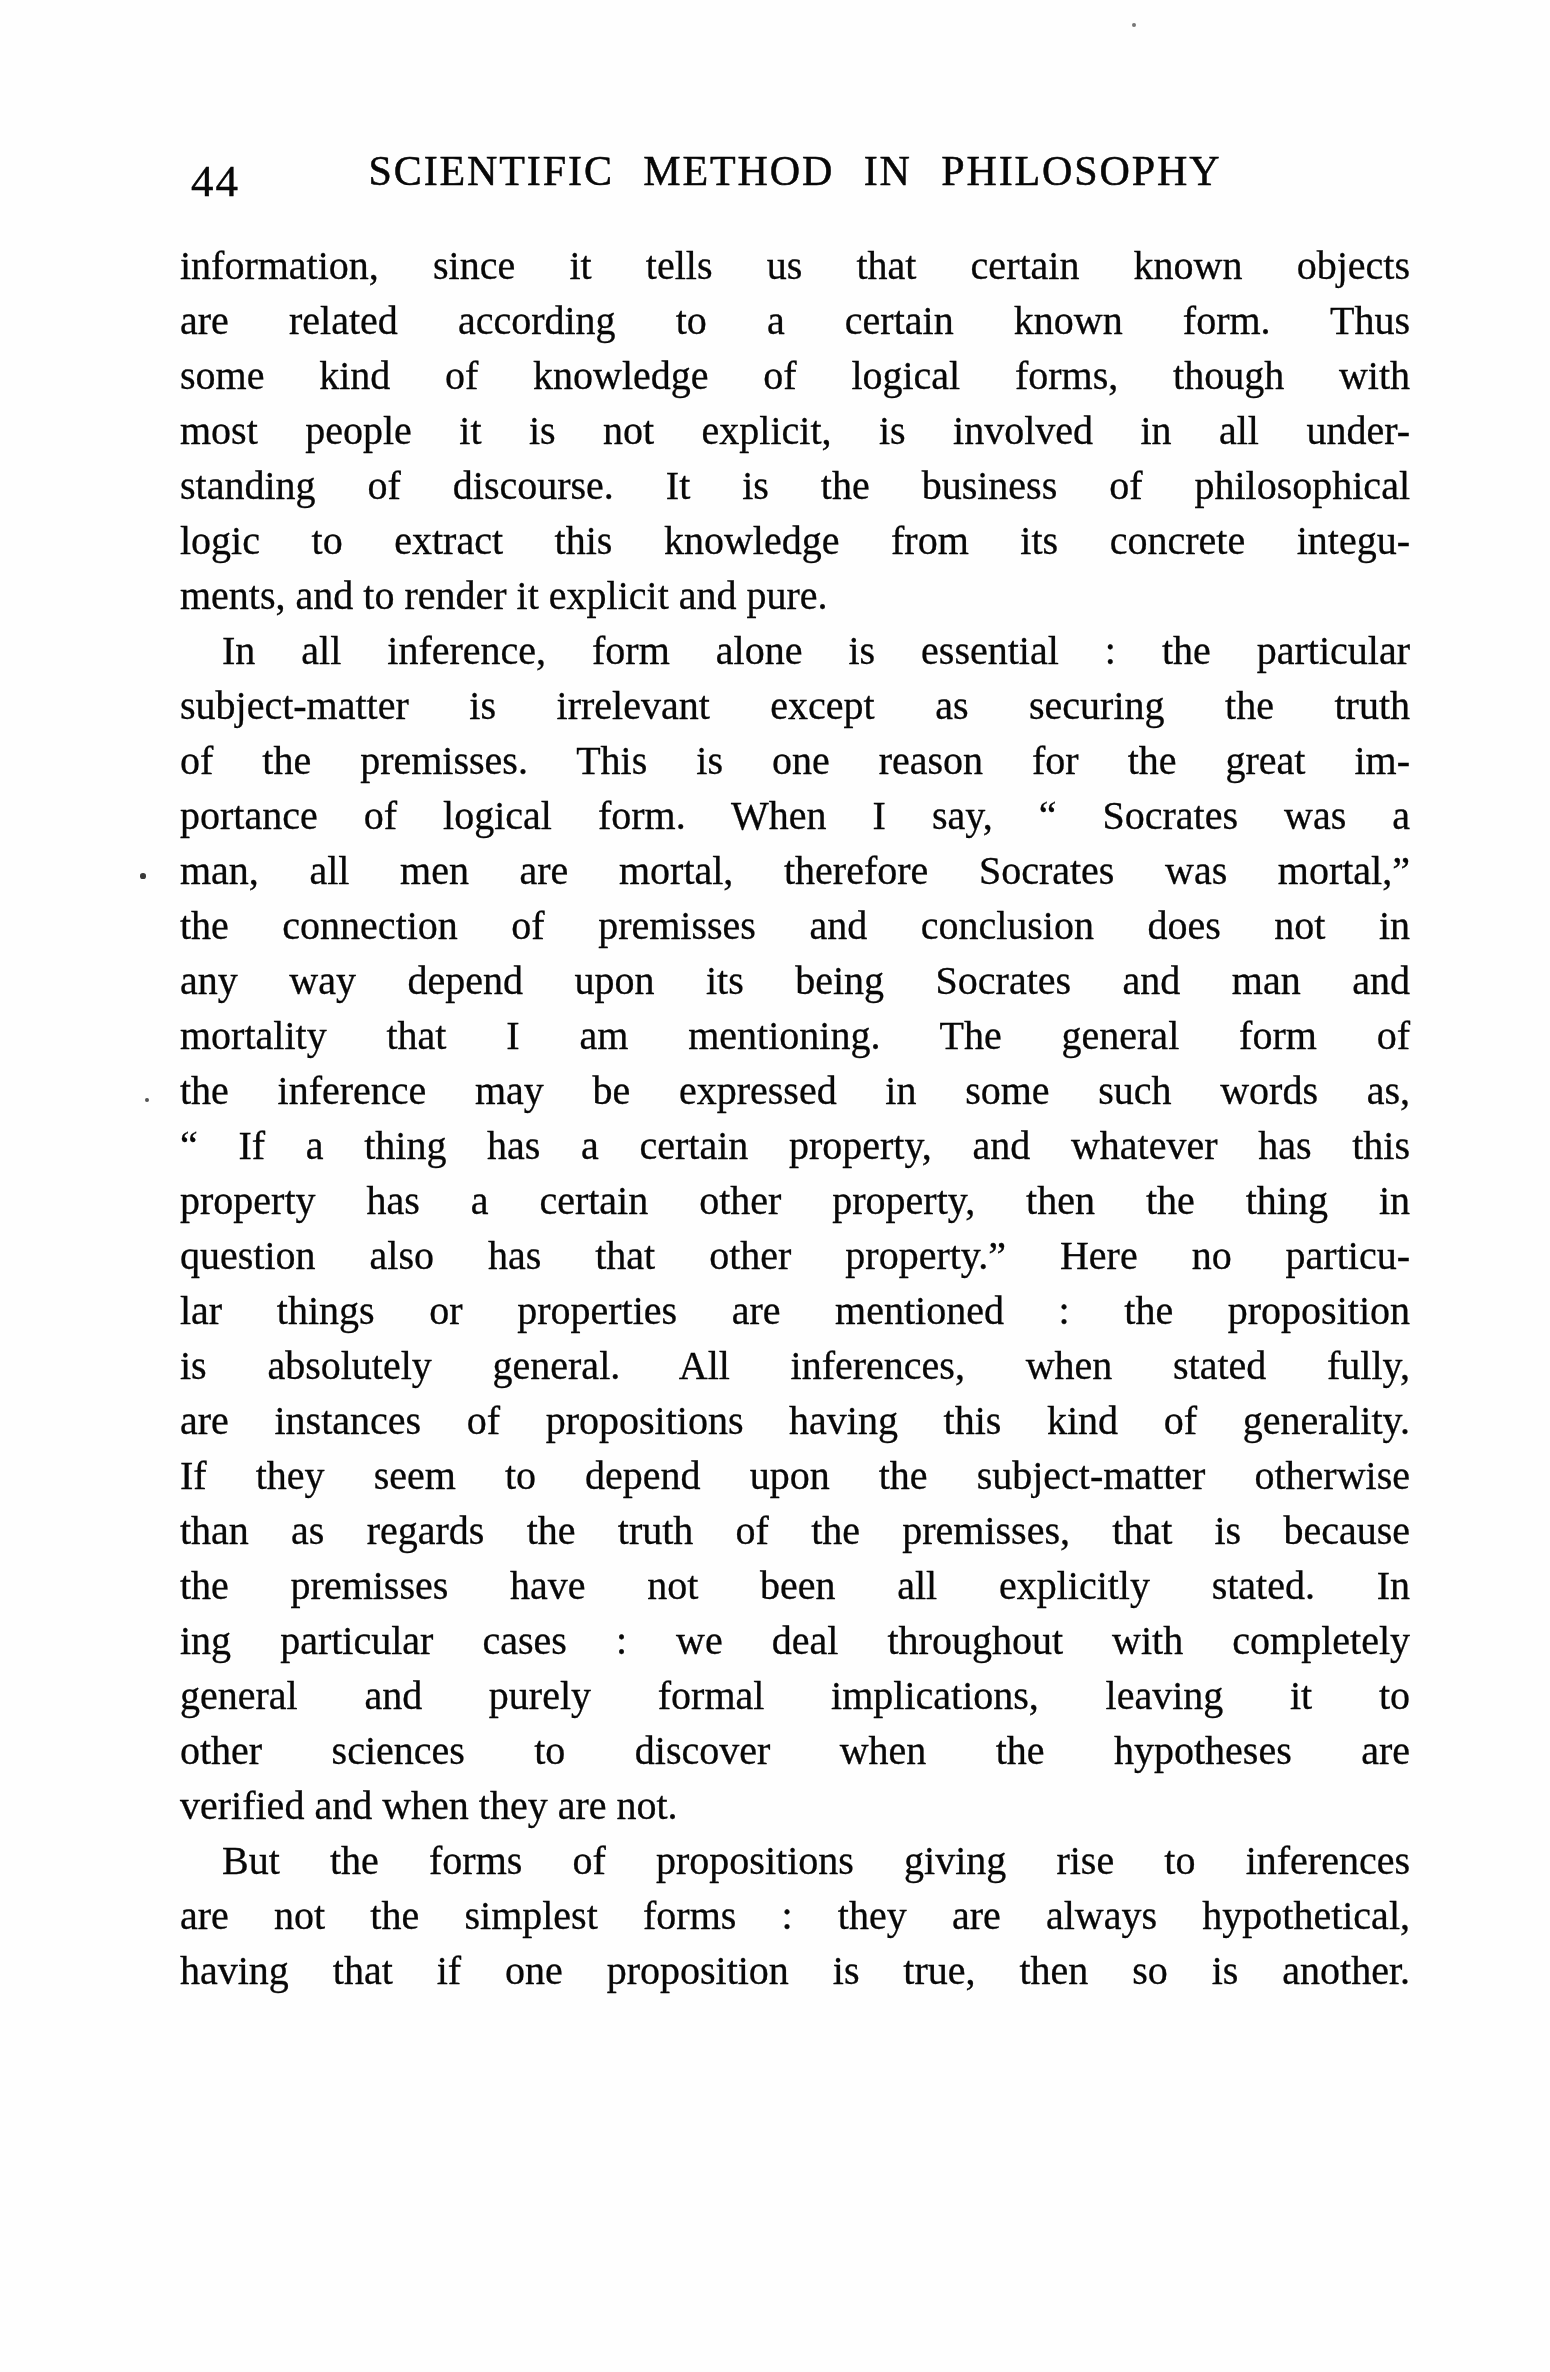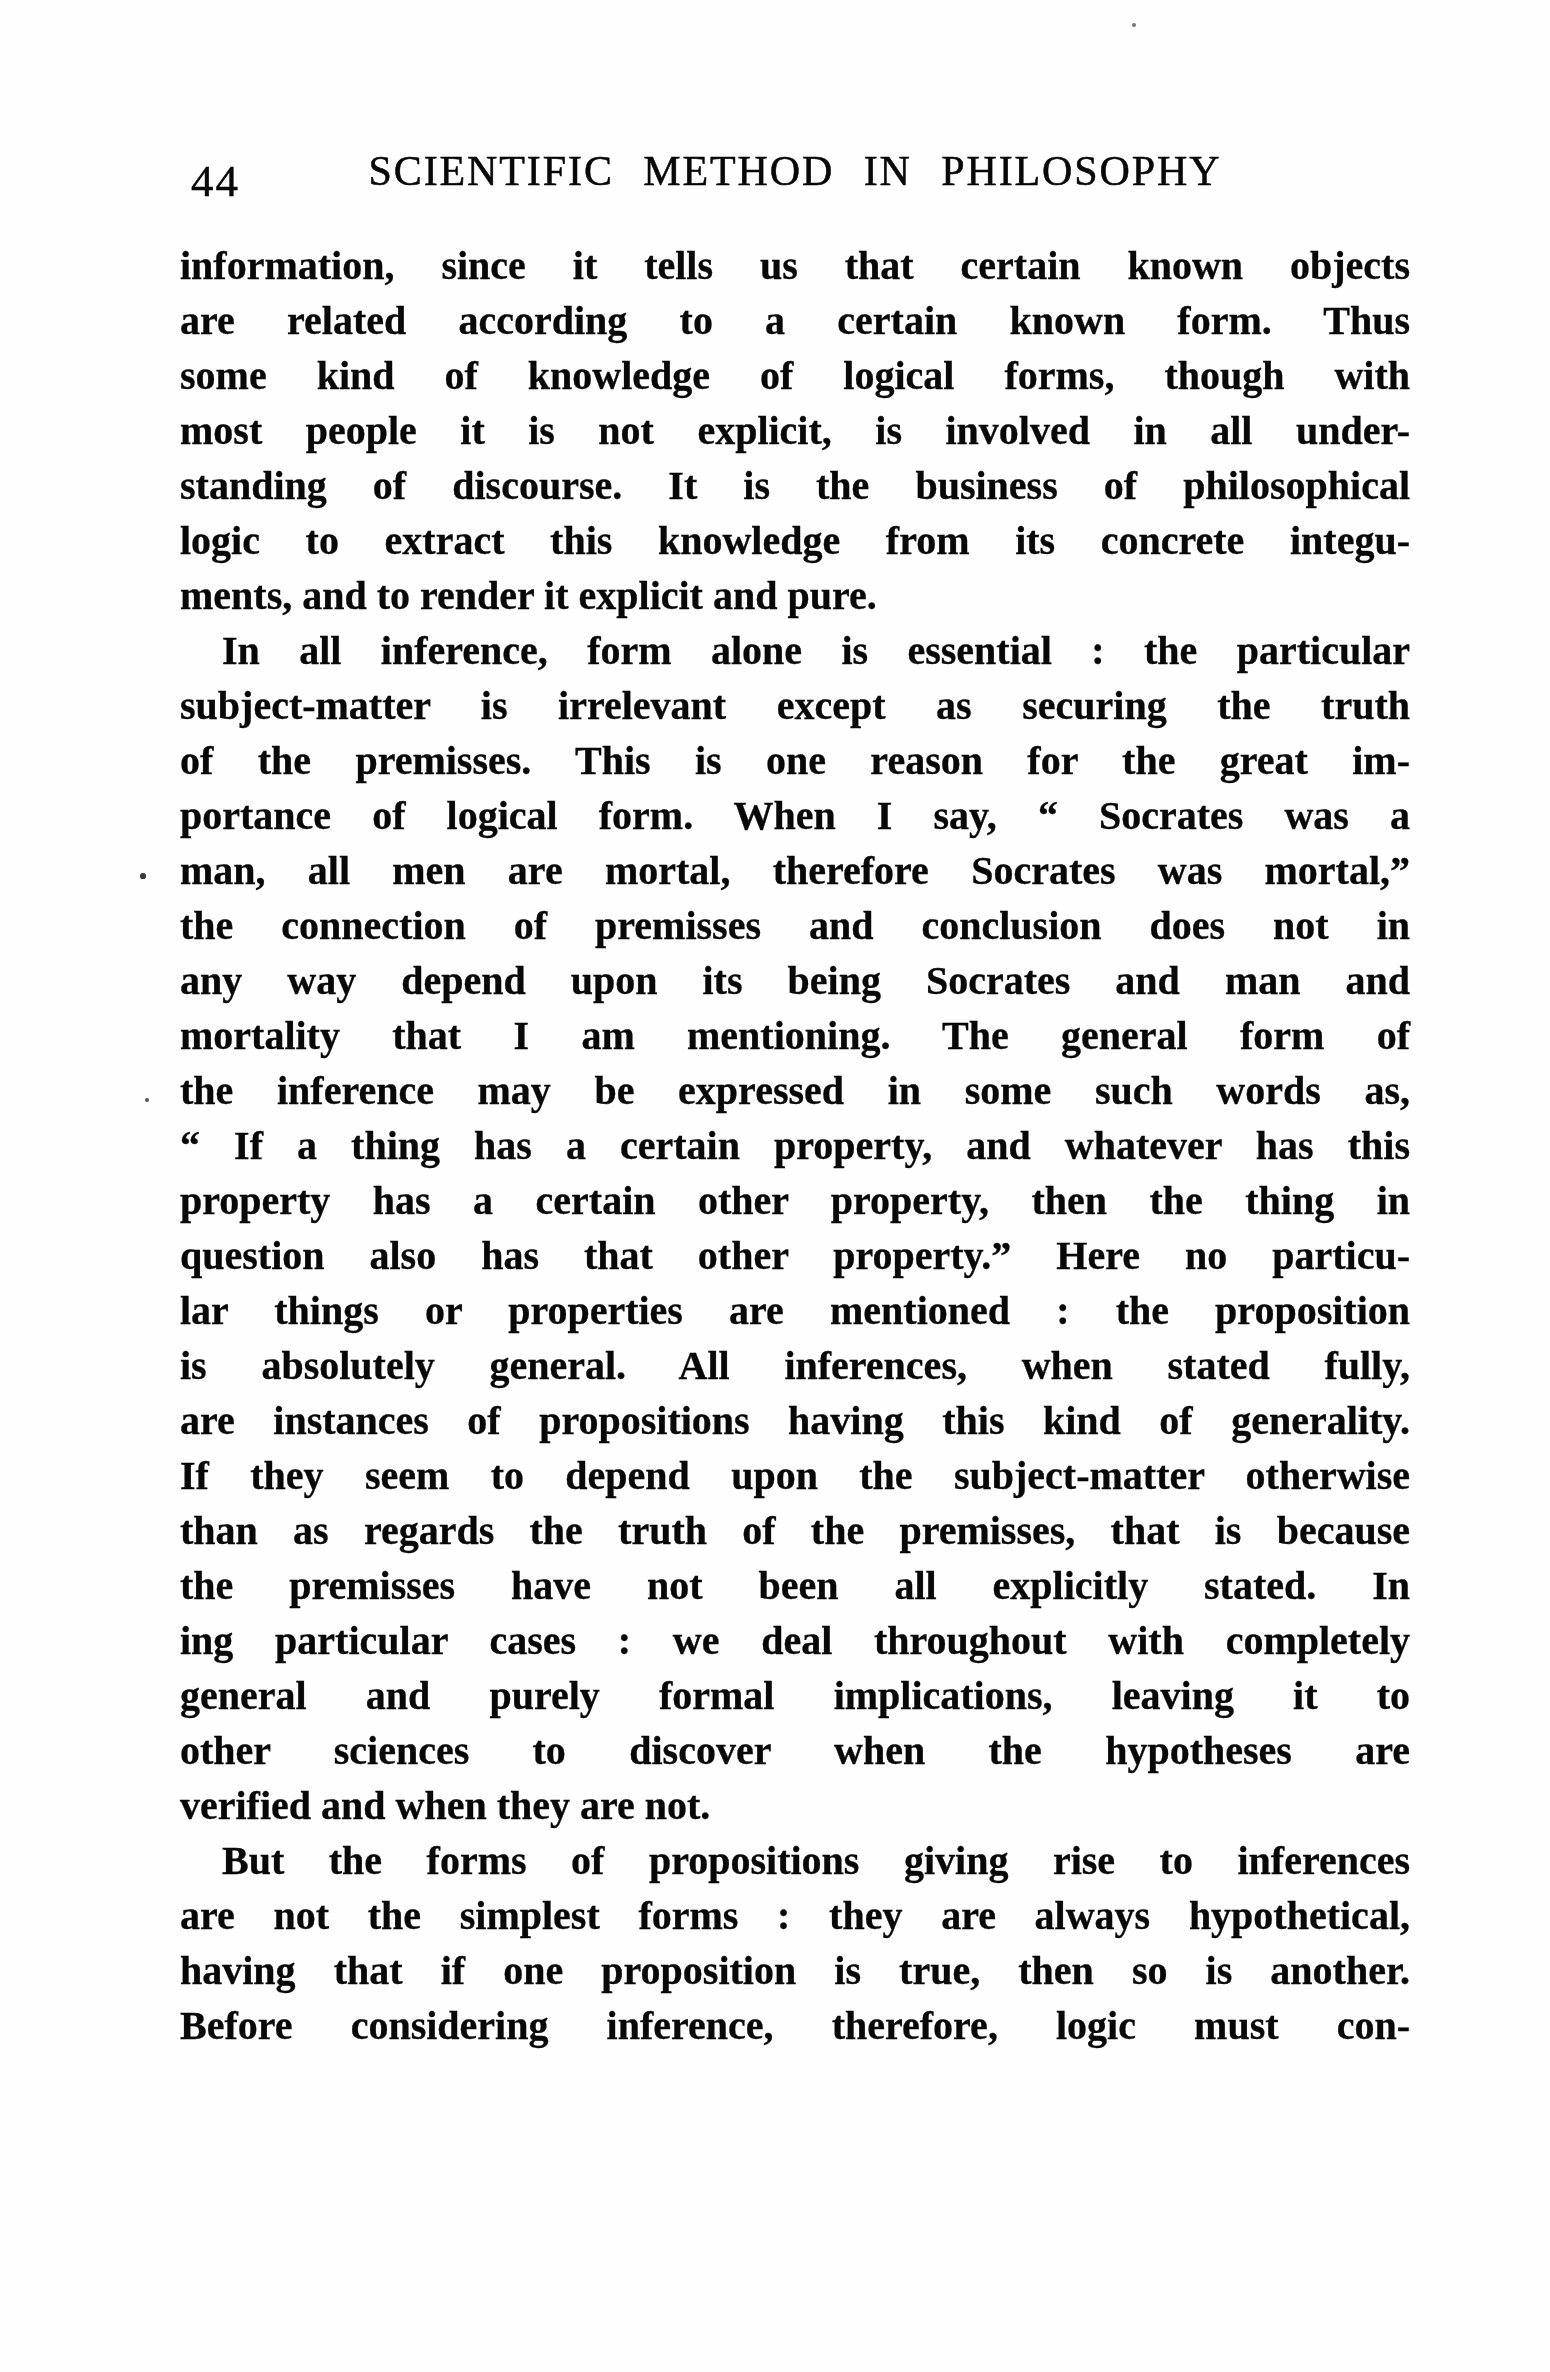--- a/index.html
+++ b/index.html
@@ -47,21 +47,20 @@
     letter-spacing: 1.9px;
     word-spacing: 17px;
     white-space: nowrap;
     -webkit-text-stroke: 0.5px #000;
   }
   .body-text {
     position: absolute;
     left: 180px;
     top: 238px;
     width: 1230px;
-    font-weight: bold;
   }
   .line {
     font-size: 40px;
     line-height: 55px;
     text-align: justify;
     text-align-last: justify;
     -webkit-text-stroke: 0.3px #000;
     white-space: normal;
   }
   .line.indent {
@@ -115,21 +114,20 @@
     <div class="line">If they seem to depend upon the subject-matter otherwise</div>
     <div class="line">than as regards the truth of the premisses, that is because</div>
     <div class="line">the premisses have not been all explicitly stated.  In</div>
     <div class="line">ing particular cases : we deal throughout with completely</div>
     <div class="line">general and purely formal implications, leaving it to</div>
     <div class="line">other sciences to discover when the hypotheses are</div>
     <div class="line end">verified and when they are not.</div>
     <div class="line indent">But the forms of propositions giving rise to inferences</div>
     <div class="line">are not the simplest forms : they are always hypothetical,</div>
     <div class="line">having that if one proposition is true, then so is another.</div>
-    <div class="line">Before considering inference, therefore, logic must con-</div>
   </div>
 
   <div class="speck s1"></div>
   <div class="speck s2"></div>
   <div class="speck s3"></div>
 
 </div>
 
 
 </body></html>

